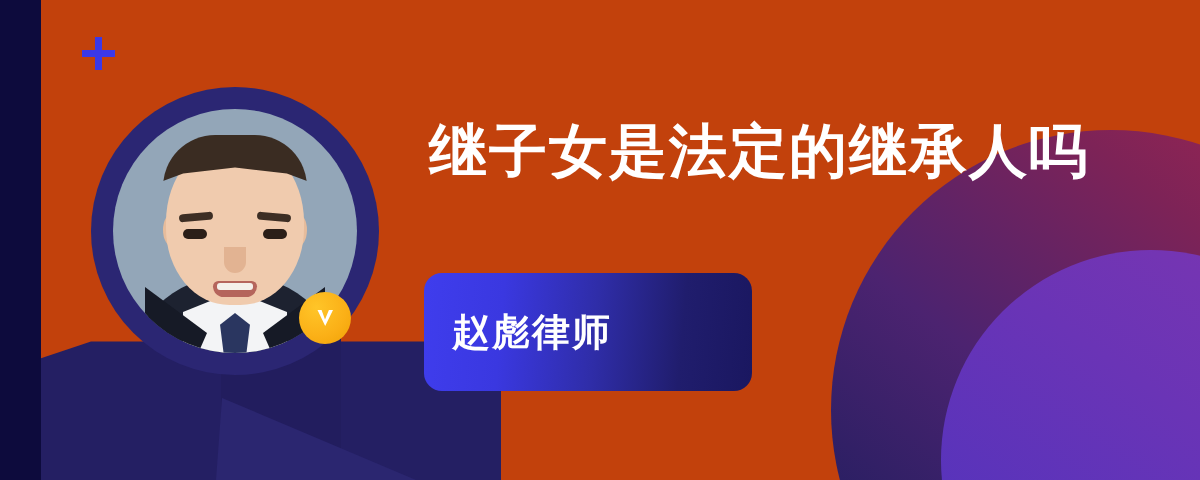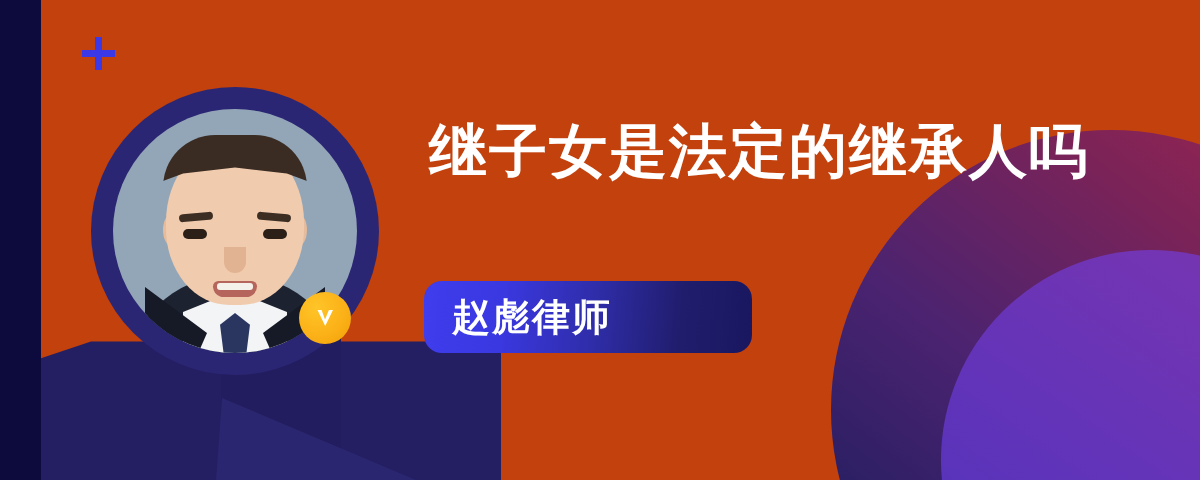--- a/index.html
+++ b/index.html
@@ -271,23 +271,23 @@
     font-weight: bold;
     color: #ffffff;
     letter-spacing: 2px;
     white-space: nowrap;
     line-height: 1;
   }
 
   .name-button {
     position: absolute;
     left: 383px;
-    top: 281px;
+    top: 273px;
     width: 328px;
-    height: 72px;
+    height: 118px;
     border: none;
     border-radius: 18px;
     background: linear-gradient(95deg, #3f3ded 0%, #3a38e0 24%, #2f2da8 52%, #201d6d 78%, #1a1760 100%);
     color: #ffffff;
     font-family: "Liberation Sans", "DejaVu Sans", sans-serif;
     font-size: 38px;
     font-weight: bold;
     letter-spacing: 2px;
     text-align: left;
     padding: 0 0 0 28px;

